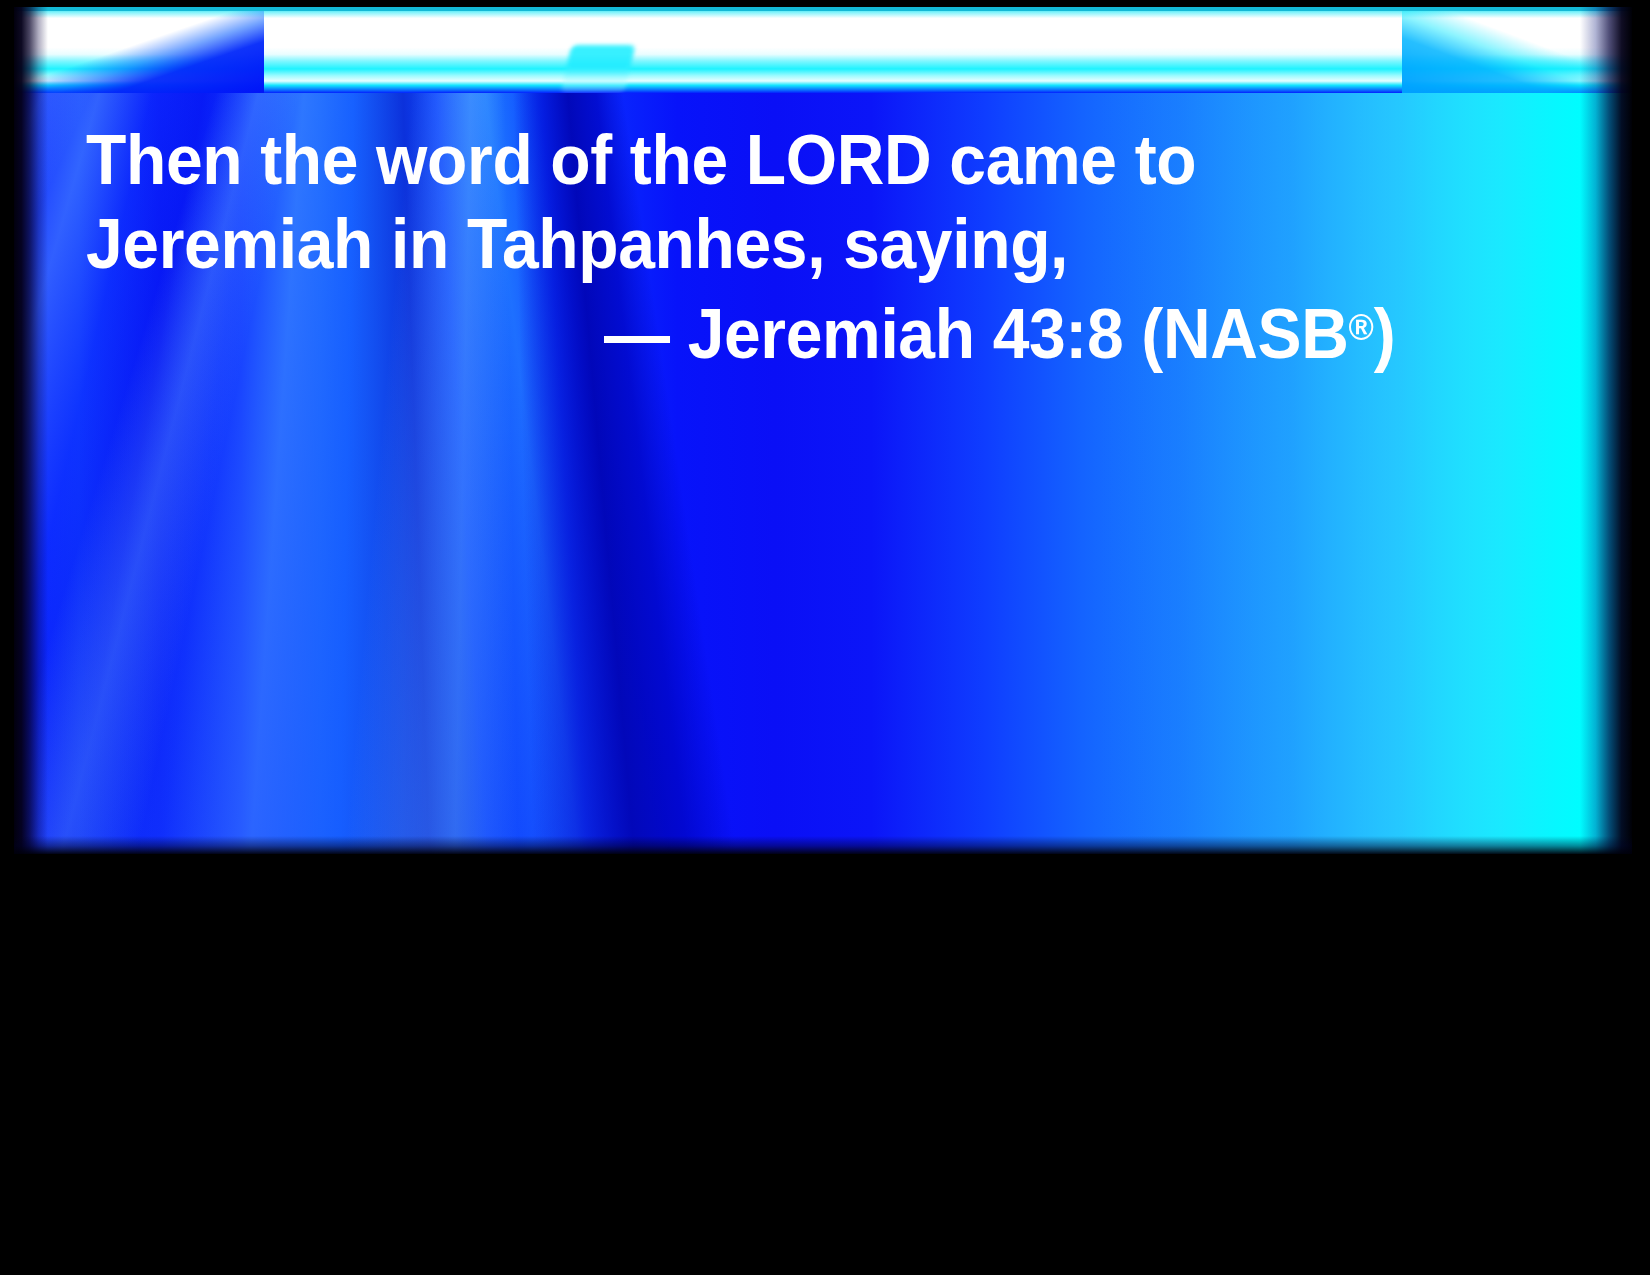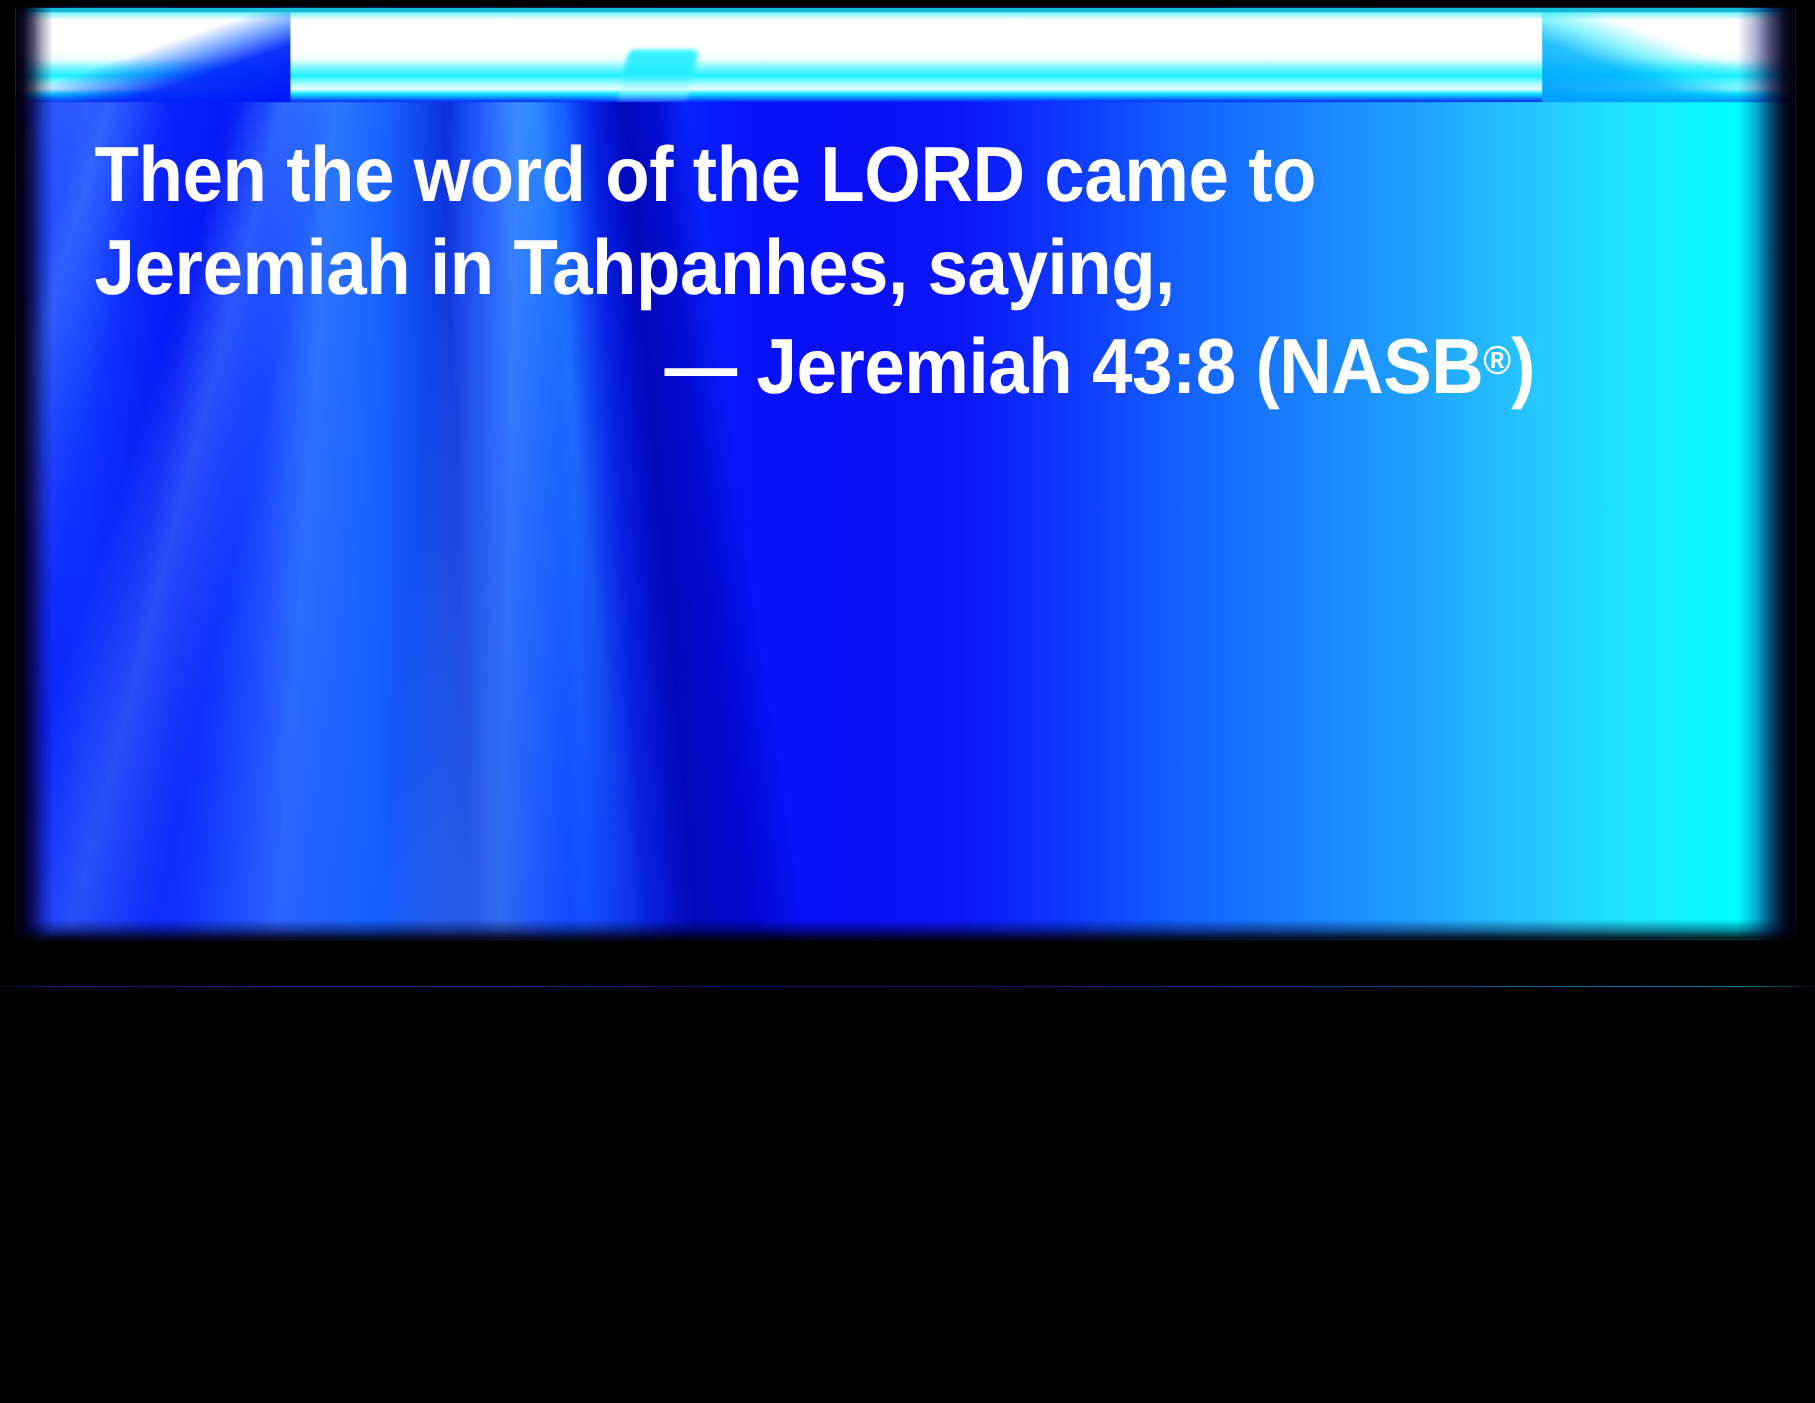--- a/index.html
+++ b/index.html
@@ -10,21 +10,21 @@
   }
   body {
     font-family: "Liberation Sans", "DejaVu Sans", sans-serif;
   }
 
   #slide {
     position: relative;
     width: 1650px;
     height: 897px;
     overflow: hidden;
-    background: #3b82f6;
+    background: #0f766e;
   }
 
   
   .frame-border {
     position: absolute;
     background: #000000;
     z-index: 40;
     pointer-events: none;
   }
   .frame-left   { left: 0;  top: 0; width: 14px;  height: 1275px; }

